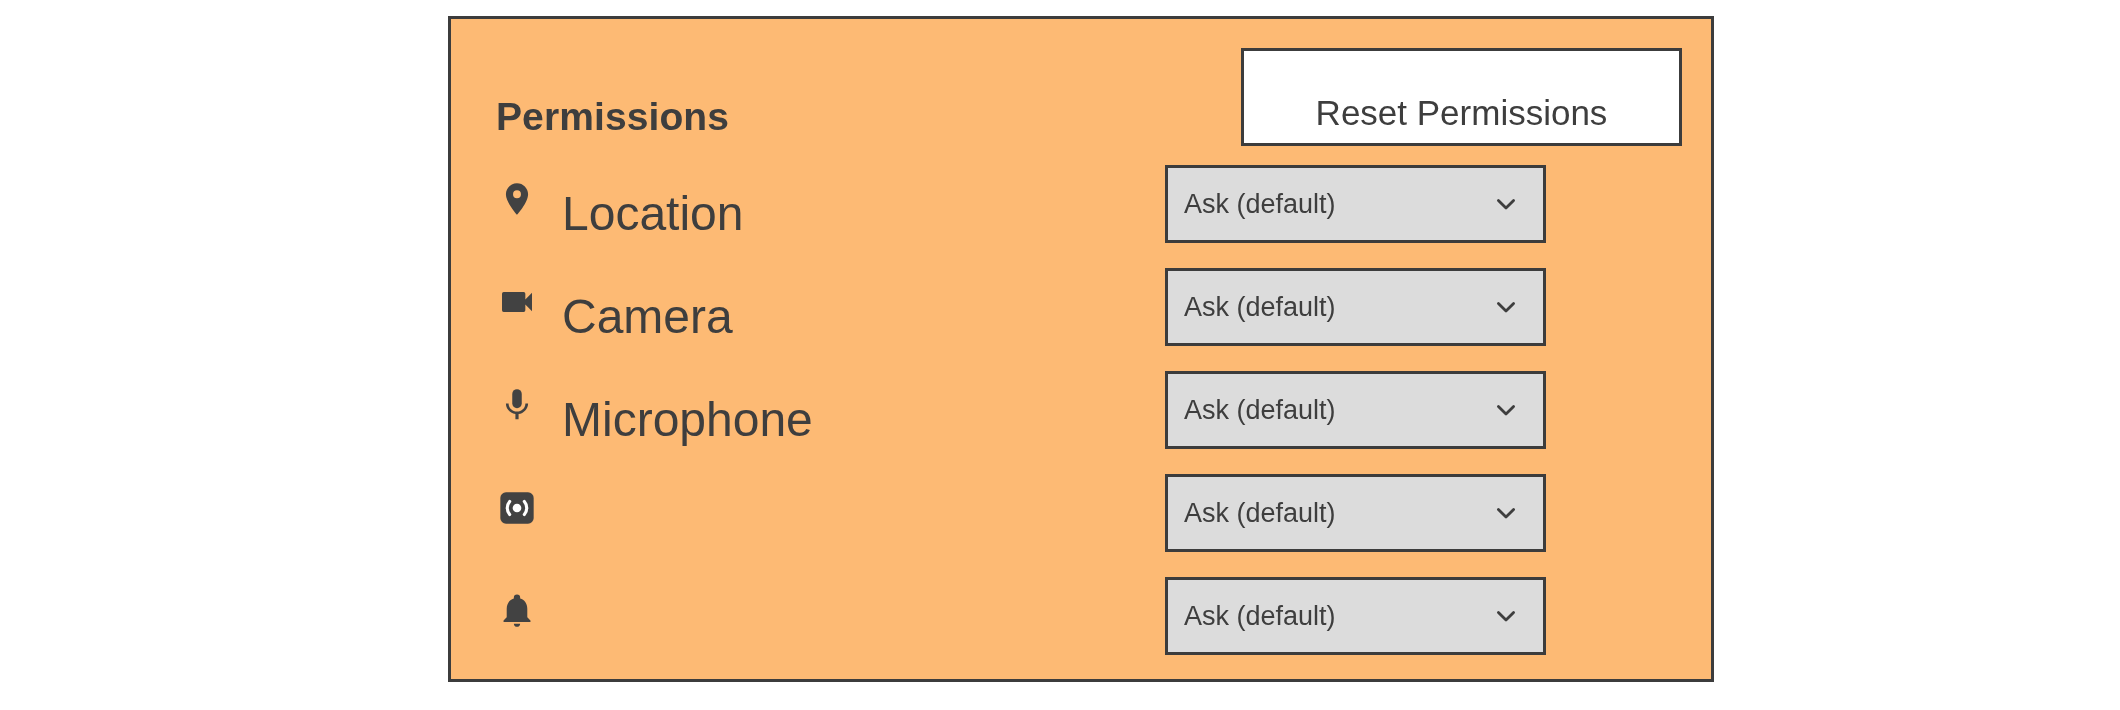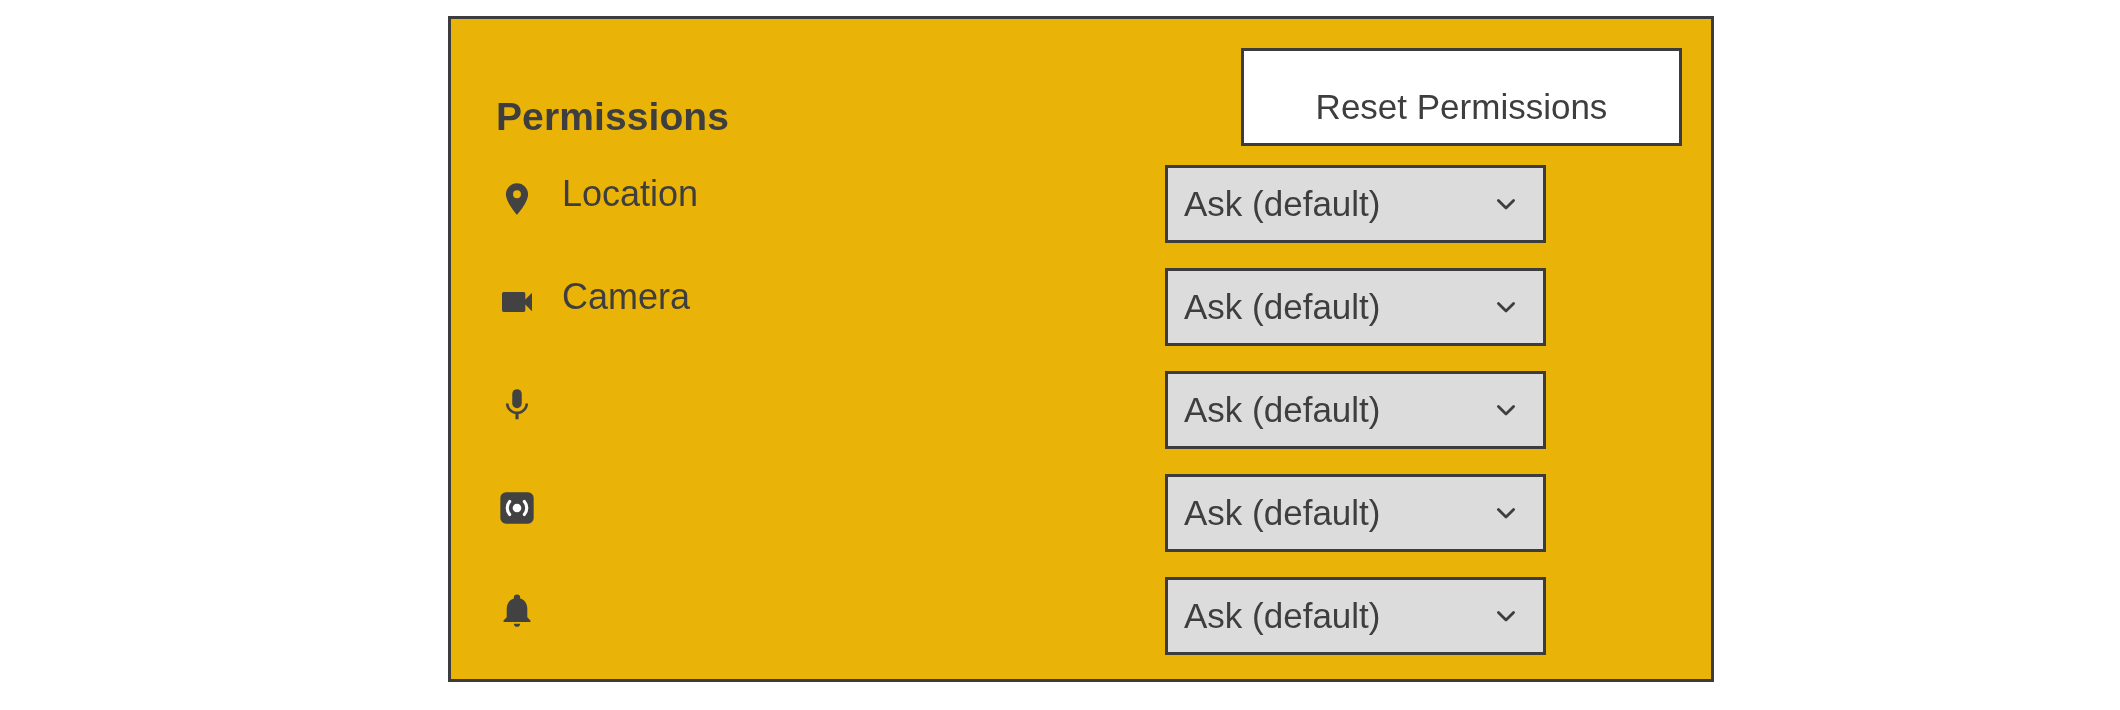--- a/index.html
+++ b/index.html
@@ -24,21 +24,21 @@
 
   
   #permissions-panel {
     position: absolute;
     left: 448px;
     top: 16px;
     width: 1266px;
     height: 666px;
     box-sizing: border-box;
     border: 3px solid #3c3c3c;
-    background: #eab308;
+    background: #fdba74;
   }
 
   
   .panel-header {
     position: absolute;
     left: 0;
     top: 0;
     width: 100%;
     height: 140px;
   }
@@ -61,21 +61,21 @@
     width: 441px;
     height: 98px;
     box-sizing: border-box;
     border: 3px solid #3c3c3c;
     background: #ffffff;
     color: #3e3e3e;
     font-family: "Liberation Sans", sans-serif;
     font-size: 35px;
     line-height: 92px;
     text-align: center;
-    padding: 10px;
+    padding: 16px;
     white-space: nowrap;
     cursor: default;
   }
 
   
   #permission-rows {
     position: absolute;
     left: 0;
     top: 150px;
     width: 100%;
@@ -94,24 +94,24 @@
     height: 44px;
     display: flex;
     align-items: center;
     justify-content: center;
   }
   .row-icon svg { display: block; }
 
   .row-label {
     position: absolute;
     left: 111px;
-    top: 0;
+    top: 20px;
     height: 50px;
     line-height: 50px;
-    font-size: 36px;
+    font-size: 48px;
     color: #3e3e3e;
     white-space: nowrap;
   }
 
   .row-select {
     position: absolute;
     left: 714px;
     top: -4px;
     width: 381px;
     height: 78px;
@@ -121,21 +121,21 @@
     cursor: default;
   }
 
   .row-select .select-value {
     position: absolute;
     left: 16px;
     top: 0;
     right: 70px;
     height: 72px;
     line-height: 72px;
-    font-size: 35px;
+    font-size: 27px;
     color: #3e3e3e;
     white-space: nowrap;
     overflow: hidden;
   }
 
   .row-select .chevron-down-icon {
     position: absolute;
     right: 22px;
     top: 50%;
     transform: translateY(-50%);
@@ -196,20 +196,21 @@
         </div>
       </div>
 
       <div class="permission-row">
         <span class="row-icon">
           <svg width="38" height="38" viewBox="0 0 24 24" aria-hidden="true">
             <path fill="#424242" d="M12 14a3 3 0 0 0 3-3V5a3 3 0 0 0-6 0v6a3 3 0 0 0 3 3z"></path>
             <path fill="#424242" d="M17.3 11c0 3-2.54 5.1-5.3 5.1S6.7 14 6.7 11H5c0 3.41 2.72 6.23 6 6.72V21h2v-3.28c3.28-.49 6-3.31 6-6.72h-1.7z"></path>
           </svg>
         </span>
+        <span class="row-label">Microphone</span>
         <div class="row-select">
           <span class="select-value">Ask (default)</span>
           <span class="chevron-down-icon">
             <svg width="28" height="28" viewBox="0 0 24 24" aria-hidden="true">
               <path d="M5.5 9 L12 15.5 L18.5 9" fill="none" stroke="#3e3e3e" stroke-width="2.4" stroke-linecap="round" stroke-linejoin="round"></path>
             </svg>
           </span>
         </div>
       </div>
 

